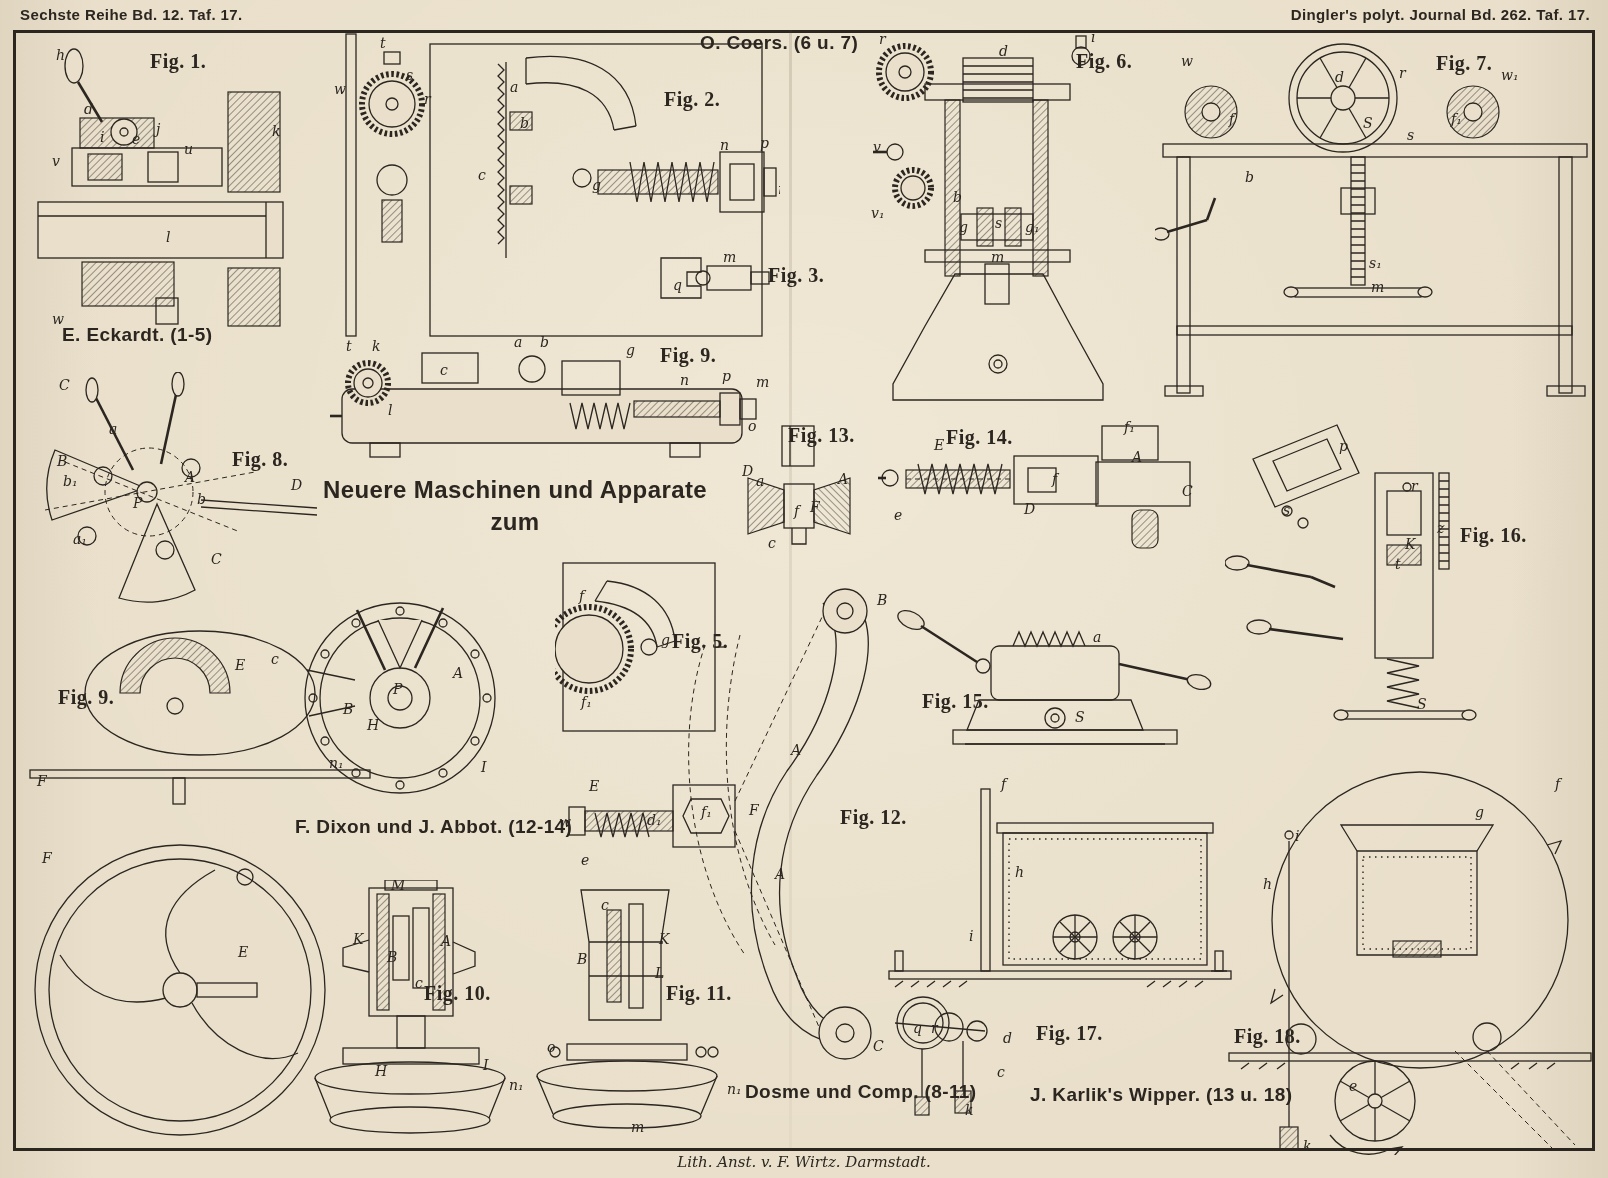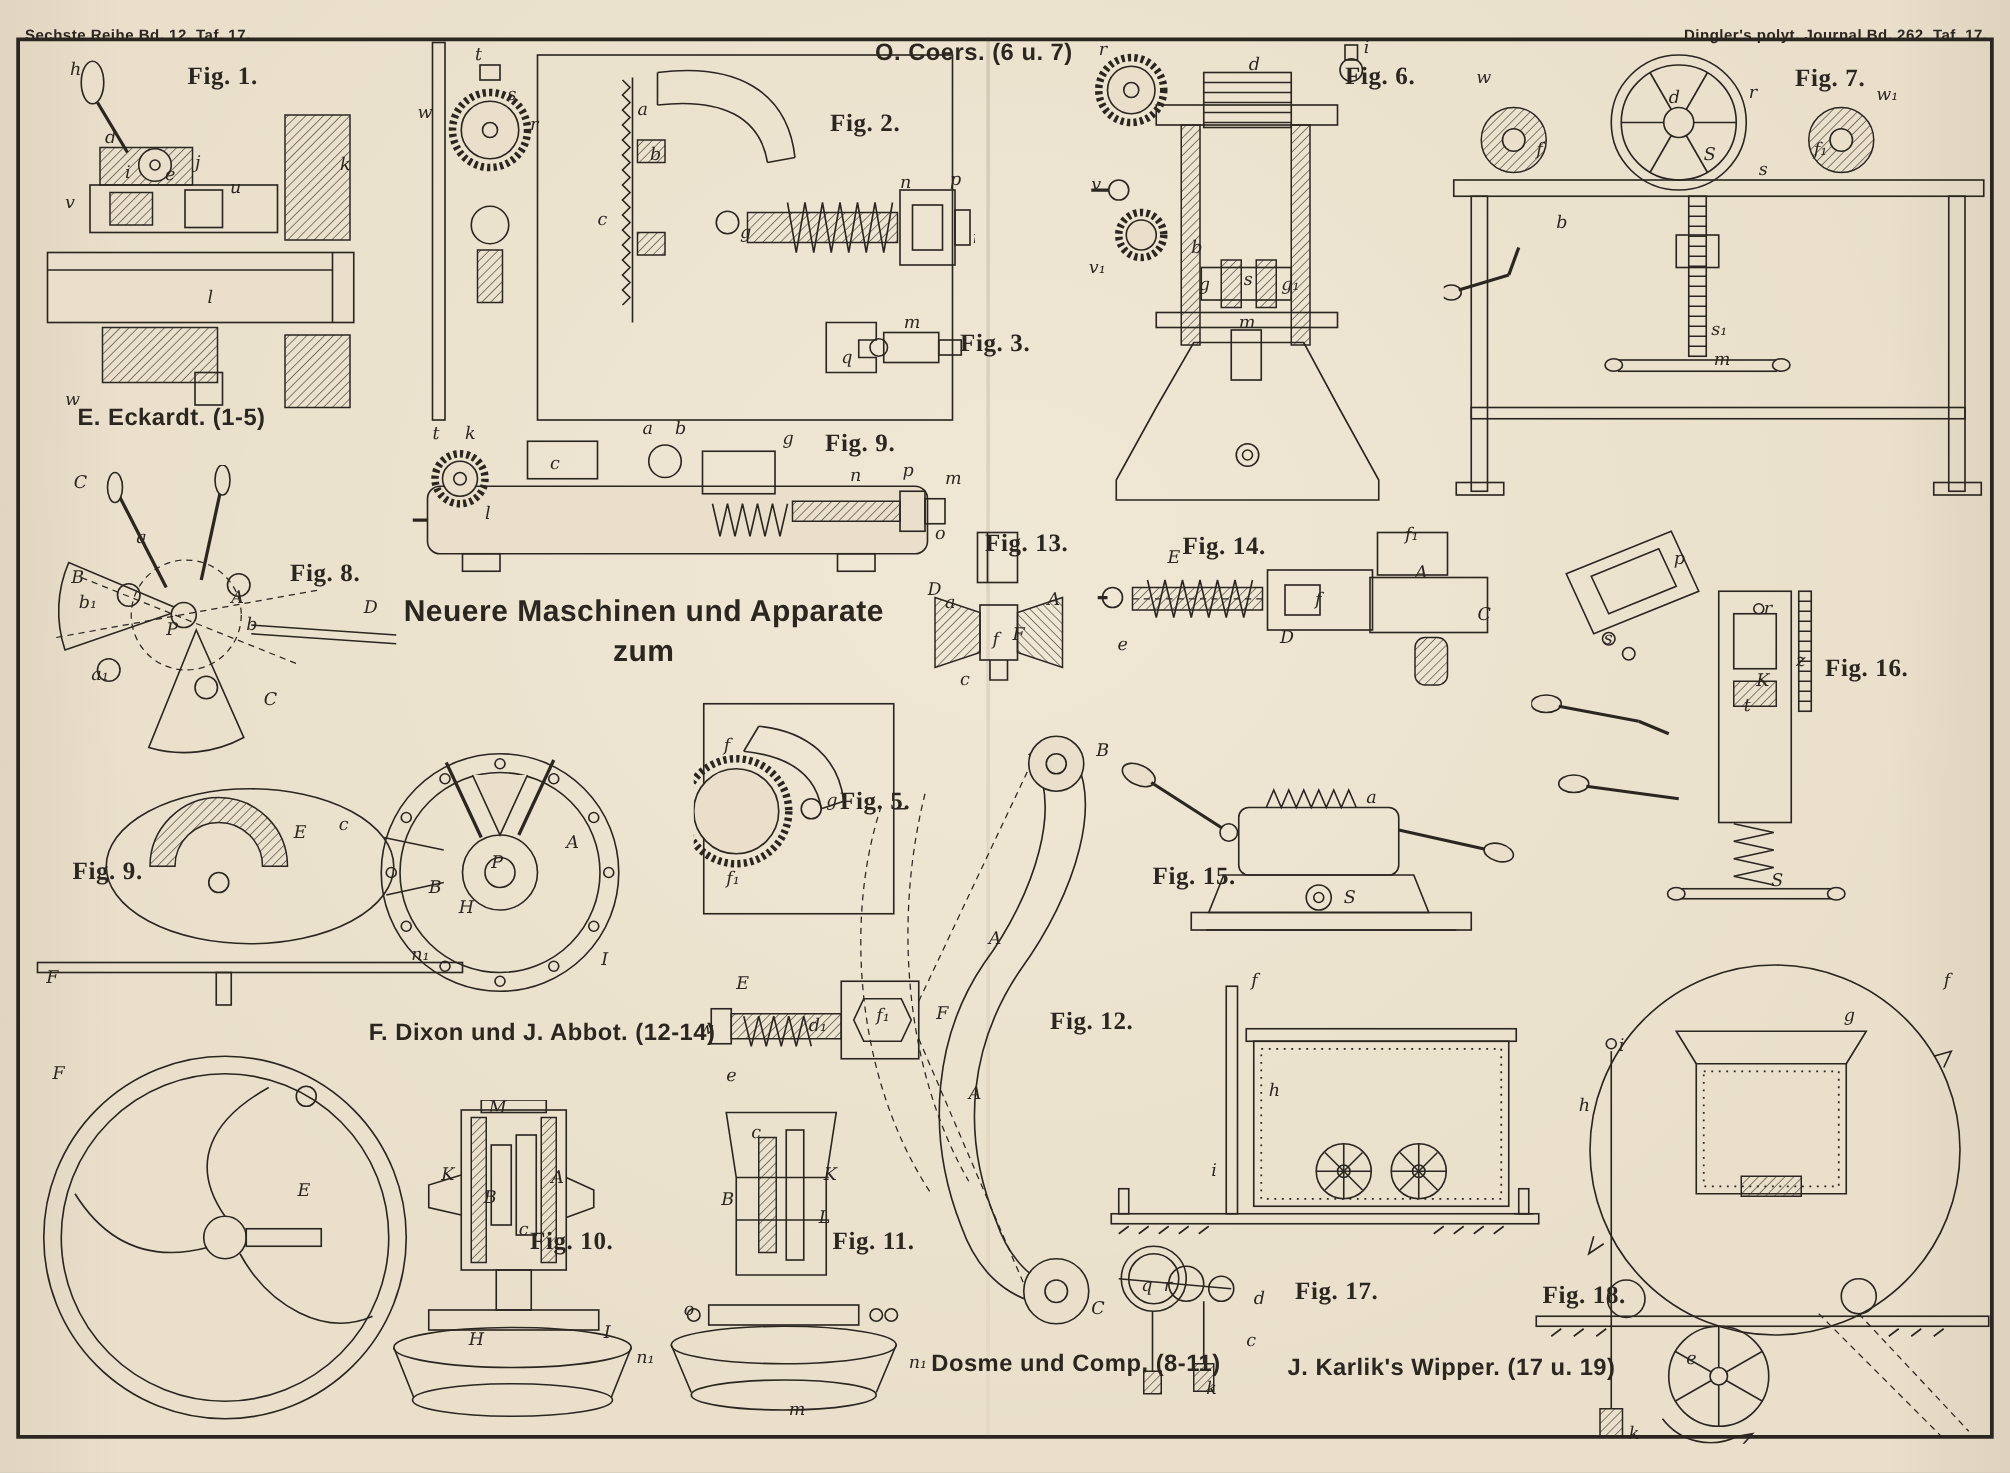--- a/index.html
+++ b/index.html
@@ -7,21 +7,21 @@
     position:relative;width:1608px;height:1178px;overflow:hidden;
     background-color:#e9dfca;
     background-image:
       radial-gradient(ellipse at 50% 38%, rgba(255,252,240,0.30), rgba(0,0,0,0) 70%),
       linear-gradient(90deg, rgba(110,85,55,0.07), rgba(110,85,55,0) 6%, rgba(110,85,55,0) 94%, rgba(110,85,55,0.09));
     font-family:"Liberation Sans",sans-serif;color:#2b2620;
   }
   .frame{position:absolute;left:13px;top:30px;right:13px;bottom:27px;border:3px solid #2b2620;z-index:1;}
   .fold{position:absolute;left:789px;top:30px;width:3px;height:1121px;
     background:linear-gradient(rgba(90,70,50,0.16),rgba(90,70,50,0.04));z-index:2;}
-  .hdr{position:absolute;top:21px;font-size:12px;font-weight:bold;letter-spacing:.4px;z-index:6;}
+  .hdr{position:absolute;top:6px;font-size:15px;font-weight:bold;letter-spacing:.4px;z-index:6;}
   .hdr.left{left:20px;}
   .hdr.right{right:18px;}
   .figlabel{position:absolute;font-size:20px;font-weight:bold;letter-spacing:.5px;z-index:6;white-space:nowrap;font-family:Liberation Serif, serif;}
   .attrib{position:absolute;font-size:19px;font-weight:bold;letter-spacing:.4px;z-index:6;white-space:nowrap;}
   .title{position:absolute;left:300px;top:474px;width:430px;text-align:center;z-index:6;}
   .title .t1,.title .t2{font-size:24px;font-weight:bold;letter-spacing:.4px;line-height:1.35;}
   .footer{position:absolute;left:0;right:0;top:1153px;text-align:center;
     font-family:"DejaVu Serif",serif;font-style:italic;font-size:15px;z-index:6;}
   .fig{position:absolute;z-index:3;}
   .draw{display:block;}
@@ -605,22 +605,23 @@
   <div class="figlabel" style="left:946px;top:426px">Fig. 14.</div>
   <div class="figlabel" style="left:922px;top:690px">Fig. 15.</div>
   <div class="figlabel" style="left:1460px;top:524px">Fig. 16.</div>
   <div class="figlabel" style="left:1036px;top:1022px">Fig. 17.</div>
   <div class="figlabel" style="left:1234px;top:1025px">Fig. 18.</div>
 
   <div class="attrib" style="left:700px;top:32px">O. Coers. (6 u. 7)</div>
   <div class="attrib" style="left:62px;top:324px">E. Eckardt. (1-5)</div>
   <div class="attrib" style="left:295px;top:816px">F. Dixon und J. Abbot. (12-14)</div>
   <div class="attrib" style="left:745px;top:1081px">Dosme und Comp. (8-11)</div>
-  <div class="attrib" style="left:1030px;top:1084px">J. Karlik's Wipper. (17 u. 19)</div>
+  <div class="attrib" style="left:1030px;top:1084px">J. Karlik's Wipper. (13 u. 18)</div>
 
   <div class="title">
     <div class="t1">Neuere Maschinen und Apparate zum</div>
   </div>
 
   <div class="hdr left">Sechste Reihe Bd. 12. Taf. 17.</div>
   <div class="hdr right">Dingler's polyt. Journal Bd. 262. Taf. 17.</div>
+  <div class="footer">Lith. Anst. v. F. Wirtz. Darmstadt.</div>
 
 </div>
 
 </body></html>

